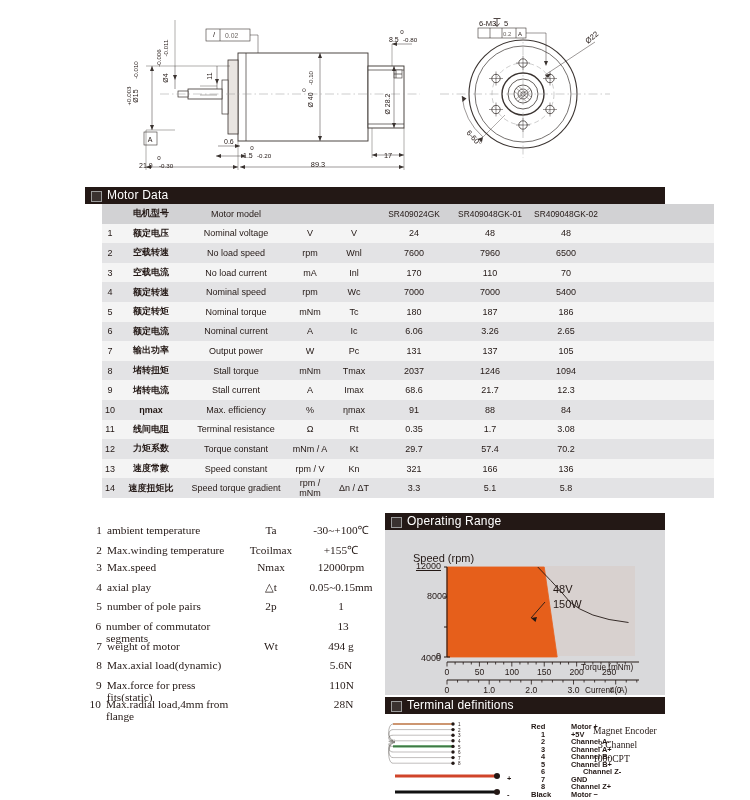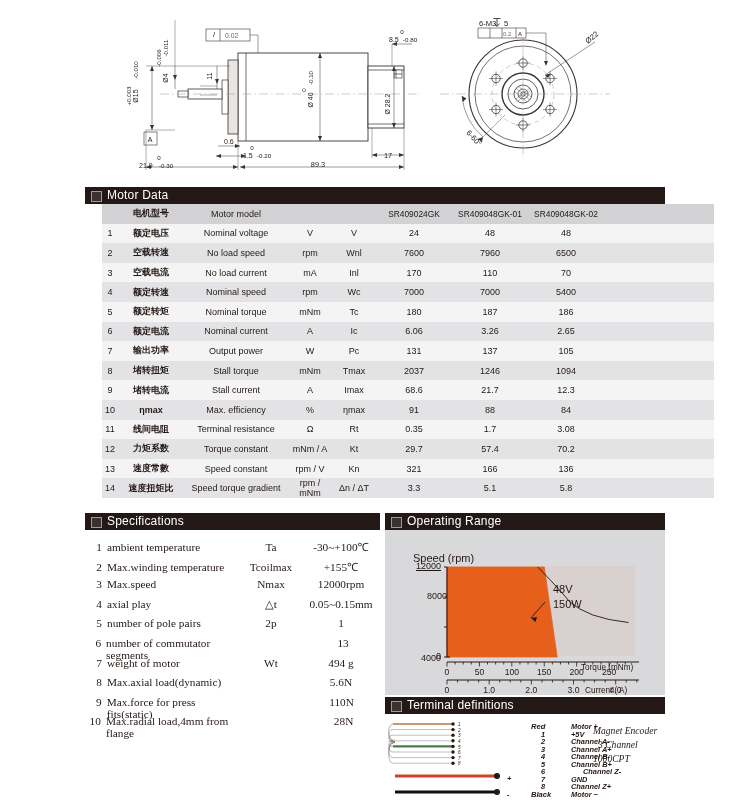--- a/index.html
+++ b/index.html
@@ -143,21 +143,20 @@
   
   #terminals {
     position: absolute;
     left: 385px; top: 697px;
     width: 280px;
   }
   .term-body {
     position: relative;
     height: 62px;
     width: 280px;
-    font-style: italic;
   }
   .term-col-name {
     position: absolute;
     font-size: 7.6px;
     font-weight: bold;
     color: #231815;
     white-space: nowrap;
   }
   .term-num {
     position: absolute;
@@ -548,21 +547,20 @@
           <td class="c-v">5.1</td>
           <td class="c-v">5.8</td>
           <td class="c-blank"></td>
           <td class="c-blank"></td>
         </tr>
       </tbody>
   </table>
 </div>
 
 <div id="specs">
-  <div class="sec-bar">Specifications</div>
   <div class="spec-list" id="spec-list">
       <div class="spec-row">
         <div class="spec-no">1</div>
         <div class="spec-lbl">ambient temperature</div>
         <div class="spec-sym">Ta</div>
         <div class="spec-val">-30~+100℃</div>
       </div>
       <div class="spec-row">
         <div class="spec-no">2</div>
         <div class="spec-lbl">Max.winding temperature</div>

